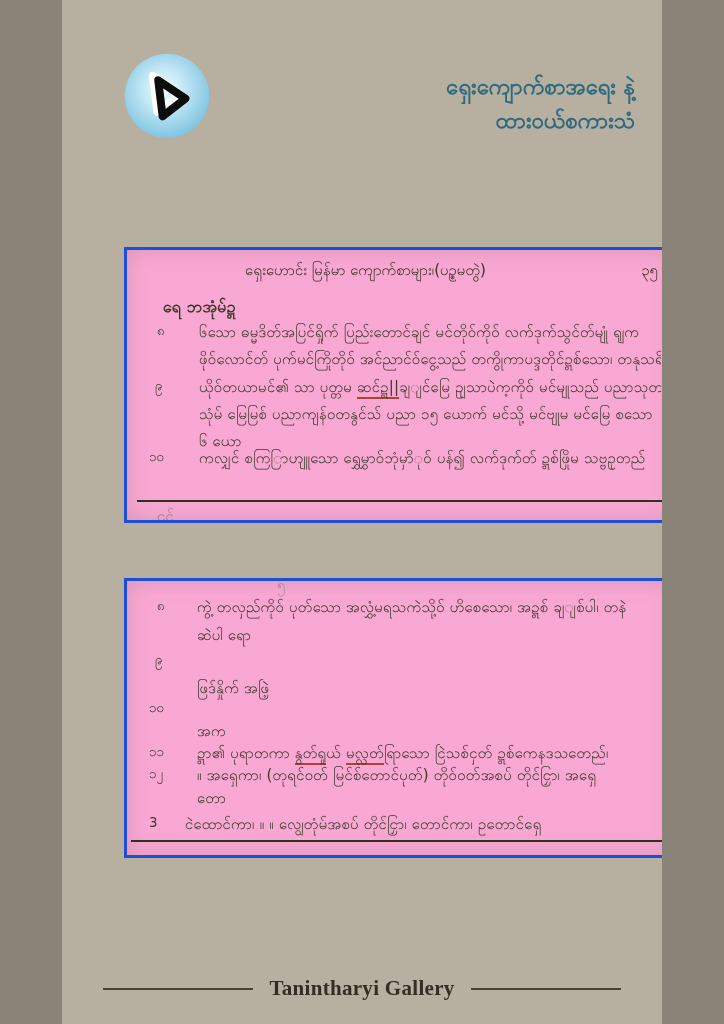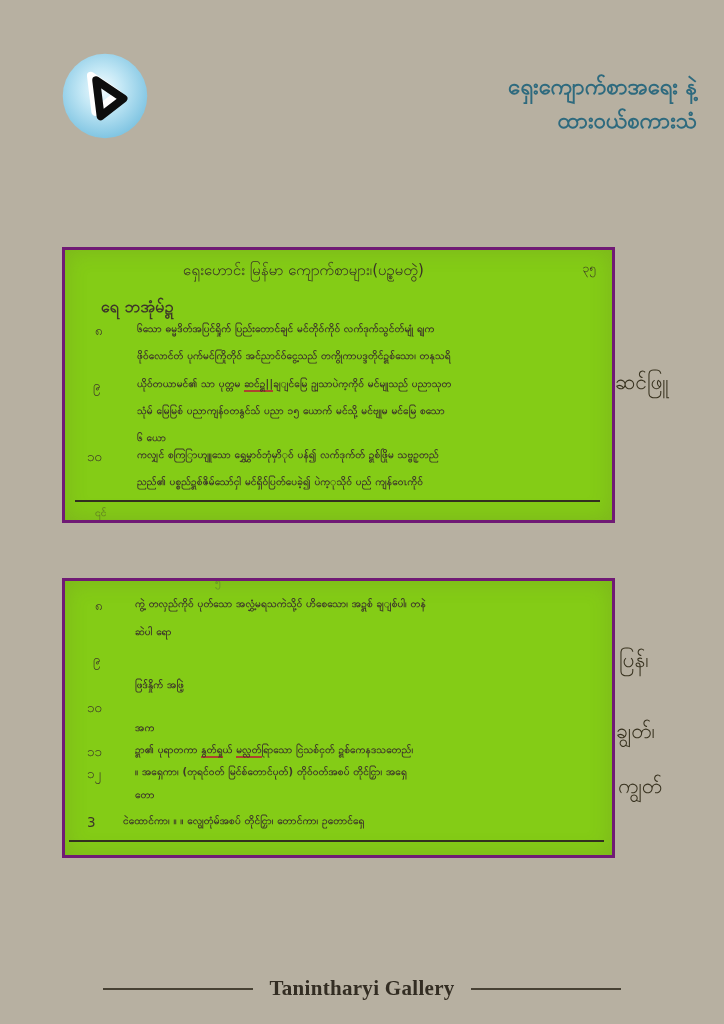--- a/index.html
+++ b/index.html
@@ -1,30 +1,30 @@
 <!DOCTYPE html>
 <html><head>
 <meta charset="utf-8">
 <style>
   html,body{margin:0;padding:0;background:#8a8478;}
-  .page{position:relative;width:724px;height:1024px;background:#b7b0a1;
+  .page{position:relative;width:600px;height:1024px;background:#b7b0a1;
         font-family:"DejaVu Sans",sans-serif;overflow:hidden;margin:0 auto;}
   
   .logo{position:absolute;left:61px;top:52px;width:88px;height:88px;}
   
   .heading{position:absolute;right:27px;top:70px;text-align:right;
            color:#2e6a7e;font-weight:700;font-size:22px;line-height:34px;}
   
-  .scanbox{position:absolute;background:#84cc16;border:3px solid #701a75;
+  .scanbox{position:absolute;background:#f9a8d4;border:3px solid #1d4ed8;
            overflow:hidden;box-shadow:inset 0 0 22px rgba(92,82,60,.20);}
   .sc-title{position:absolute;left:0;right:70px;top:10px;text-align:center;
             font-size:15px;color:#3a3326;white-space:nowrap;overflow:hidden;}
-  .sc-pageno{position:absolute;right:16px;top:10px;font-size:12px;color:#3a3326;}
-  .ln{position:absolute;font-size:10px;color:#3e372a;white-space:nowrap;
-      max-width:462px;overflow:hidden;letter-spacing:.2px;font-weight:bold;}
+  .sc-pageno{position:absolute;right:16px;top:10px;font-size:15px;color:#3a3326;}
+  .ln{position:absolute;font-size:15px;color:#3e372a;white-space:nowrap;
+      max-width:462px;overflow:hidden;letter-spacing:.2px;}
   .num{position:absolute;font-size:13.5px;color:#3e372a;}
   .sub{font-size:16px;font-weight:600;}
   .hrule{position:absolute;height:2px;background:#32301f;}
   .faint{opacity:.4;}
   .greenish{color:#4a5a3a;}
   .rul{border-bottom:2.5px solid #ae4330;padding-bottom:1px;}
   .rol{border-top:2.5px solid #ae4330;padding-top:1px;}
   
   .side-label{position:absolute;font-size:21px;color:#38321f;}
   
@@ -68,21 +68,20 @@
     <div class="ln" style="left:72px;top:72px">၆သော ဓမ္မဒိတ်အပြင်ရှိုက် ပြည်းတောင်ချင် မင်တိုဝ်ကိုဝ် လက်ဒုက်သွင်တ်မျုံ ရျက</div>
     <div class="ln" style="left:72px;top:99px">ဖိုဝ်လောင်တ် ပုက်မင်ကြိုတိုဝ် အင်ညာင်ဝ်ငွေ့သည် တကွိုကာပဒ္ဒတိုင်ဍွစ်သော၊ တနုသရိ</div>
 
     <div class="num" style="left:28px;top:127px">၉</div>
     <div class="ln" style="left:72px;top:127px"><span>ယိုဝ်တယာမင်၏ သာ ပုတ္တမ </span><span class="rul">ဆင်ဍွ||</span><span>ချျင်မြေ ဥျသာပဲက့ကိုဝ် မင်မျုသည် ပညာသုတ</span></div>
     <div class="ln" style="left:72px;top:154px">သုံမ် မြေမြစ် ပညာကျန်ဝတနွင်သ် ပညာ ၁၅ ယောက် မင်သို့ မင်ဗျုမ မင်မြေ စသော</div>
     <div class="ln" style="left:72px;top:181px">၆ ယော</div>
 
     <div class="num" style="left:22px;top:198px">၁၀</div>
     <div class="ln" style="left:72px;top:198px">ကလျှင် စကြြာဟျူသော ရွှေမွှာဝ်ဘုံမှာိုဝ် ပန်၍ လက်ဒုက်တ် ဍွစ်ဖြိုမ သဗ္ဗဉုတည်</div>
-    <div class="ln" style="left:72px;top:225px">ညည်၏ ပစ္စည်ဍွစ်ဇိမ်သော်ငှါ မင်ရှိဝ်ပြတ်ပေခဲ့၍ ပဲက့ုသိုဝ် ပည် ကျန်ဝေၤကိုဝ်</div>
 
     <div class="hrule" style="left:10px;right:12px;top:250px"></div>
     <div class="ln faint" style="left:30px;top:256px">၎င်</div>
   </div>
 
   <div class="side-label" style="left:615px;top:368px">ဆင်ဖြူ</div>
 
   <div class="scanbox" style="left:62px;top:578px;width:547px;height:274px">
     <div class="ln faint greenish" style="left:150px;top:-6px">၅</div>
 

